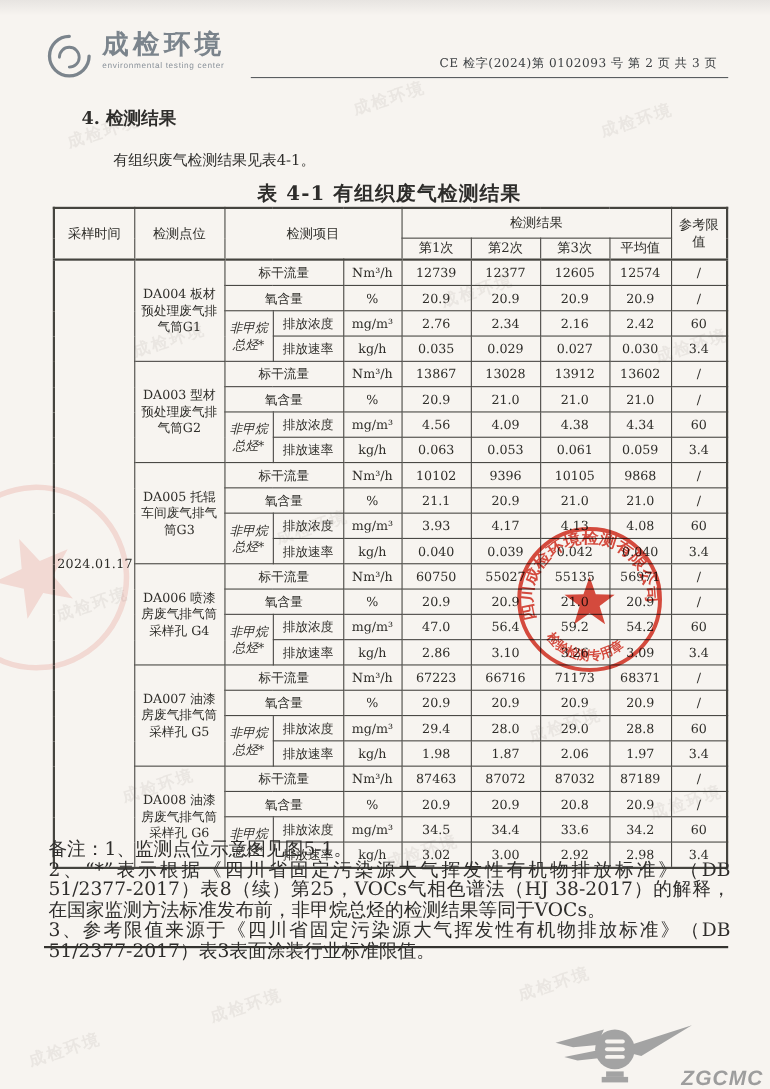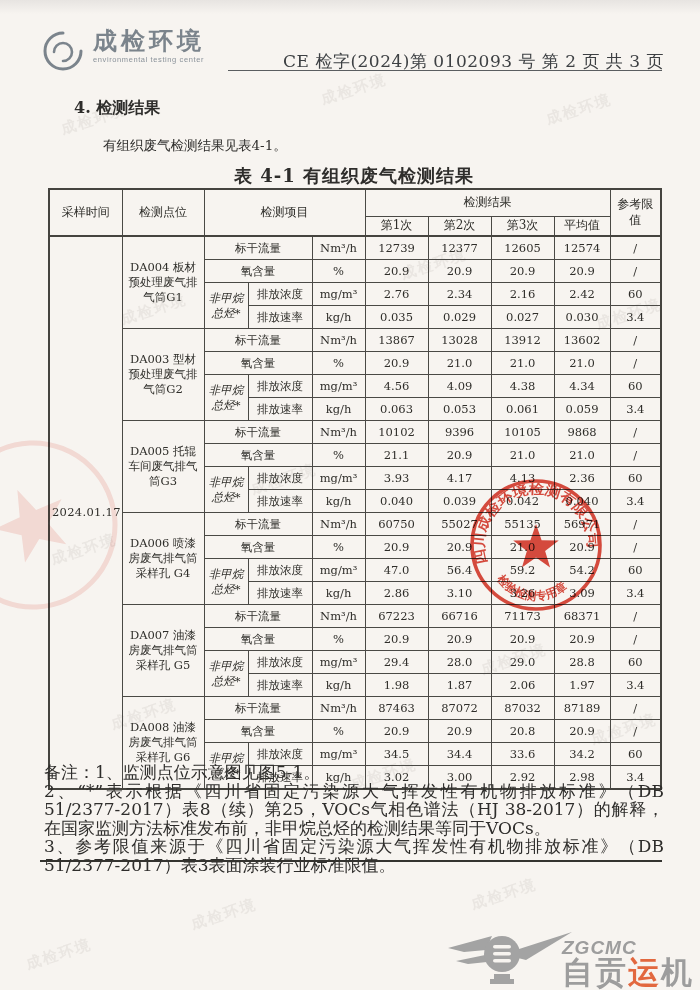--- a/index.html
+++ b/index.html
@@ -12,21 +12,21 @@
   .scan-edge{position:absolute;left:0;top:0;width:700px;height:14px;
     background:linear-gradient(#e7e4e1,#f7f4f0);}
   
   .brand{position:absolute;left:40px;top:28px;display:flex;align-items:flex-start;gap:7px;}
   .brand svg{display:block;}
   .brand-text{display:flex;flex-direction:column;}
   .brand-cn{font-family:"Liberation Sans",sans-serif;font-weight:bold;
     font-size:24px;letter-spacing:4px;color:#7b848c;line-height:1.1;}
   .brand-en{font-family:"Liberation Sans",sans-serif;font-size:7.5px;
     color:#8a929a;letter-spacing:0.6px;margin-top:1px;}
-  .doc-no{position:absolute;right:36px;top:50px;font-size:17px;color:#3d4043;
+  .doc-no{position:absolute;right:48px;top:50px;font-size:11px;color:#3d4043;
     letter-spacing:0.5px;white-space:nowrap;}
   .head-rule{position:absolute;left:228px;top:70px;width:434px;height:0;
     border-top:1.5px solid #5a5d60;}
   
   .sec-title{position:absolute;left:74px;top:98px;font-size:16px;font-weight:700;}
   .sec-intro{position:absolute;left:103px;top:137px;font-size:13.5px;}
   .tbl-title{position:absolute;left:48px;top:164px;width:612px;text-align:center;
     font-size:18px;font-weight:700;letter-spacing:1px;}
   
   table.results{position:absolute;left:48px;top:188px;width:612px;
@@ -235,21 +235,21 @@
         <td class="c-val">21.0</td>
         <td class="c-val">/</td>
       </tr>
       <tr>
         <td rowspan="2" class="c-nmhc">非甲烷总烃*</td>
         <td class="c-item2">排放浓度</td>
         <td class="c-unit">mg/m³</td>
         <td class="c-val">3.93</td>
         <td class="c-val">4.17</td>
         <td class="c-val">4.13</td>
-        <td class="c-val">2.36</td>
+        <td class="c-val">4.08</td>
         <td class="c-val">60</td>
       </tr>
       <tr>
         <td class="c-item2">排放速率</td>
         <td class="c-unit">kg/h</td>
         <td class="c-val">0.040</td>
         <td class="c-val">0.039</td>
         <td class="c-val">0.042</td>
         <td class="c-val">0.040</td>
         <td class="c-val">3.4</td>
@@ -415,15 +415,14 @@
       </g>
       <g fill="#f7f4f0">
         <rect x="47" y="21" width="18" height="3.6" rx="1.8"></rect>
         <rect x="47" y="28" width="18" height="3.6" rx="1.8"></rect>
         <rect x="47" y="35" width="18" height="3.6" rx="1.8"></rect>
       </g>
     </svg>
   </span>
   <span class="footer-text">
     <span class="zgcmc">ZGCMC</span>
-    <span class="zgyj"><span>自贡</span><span class="accent">运</span><span>机</span></span>
   </span>
 </div>
 
 </body></html>

